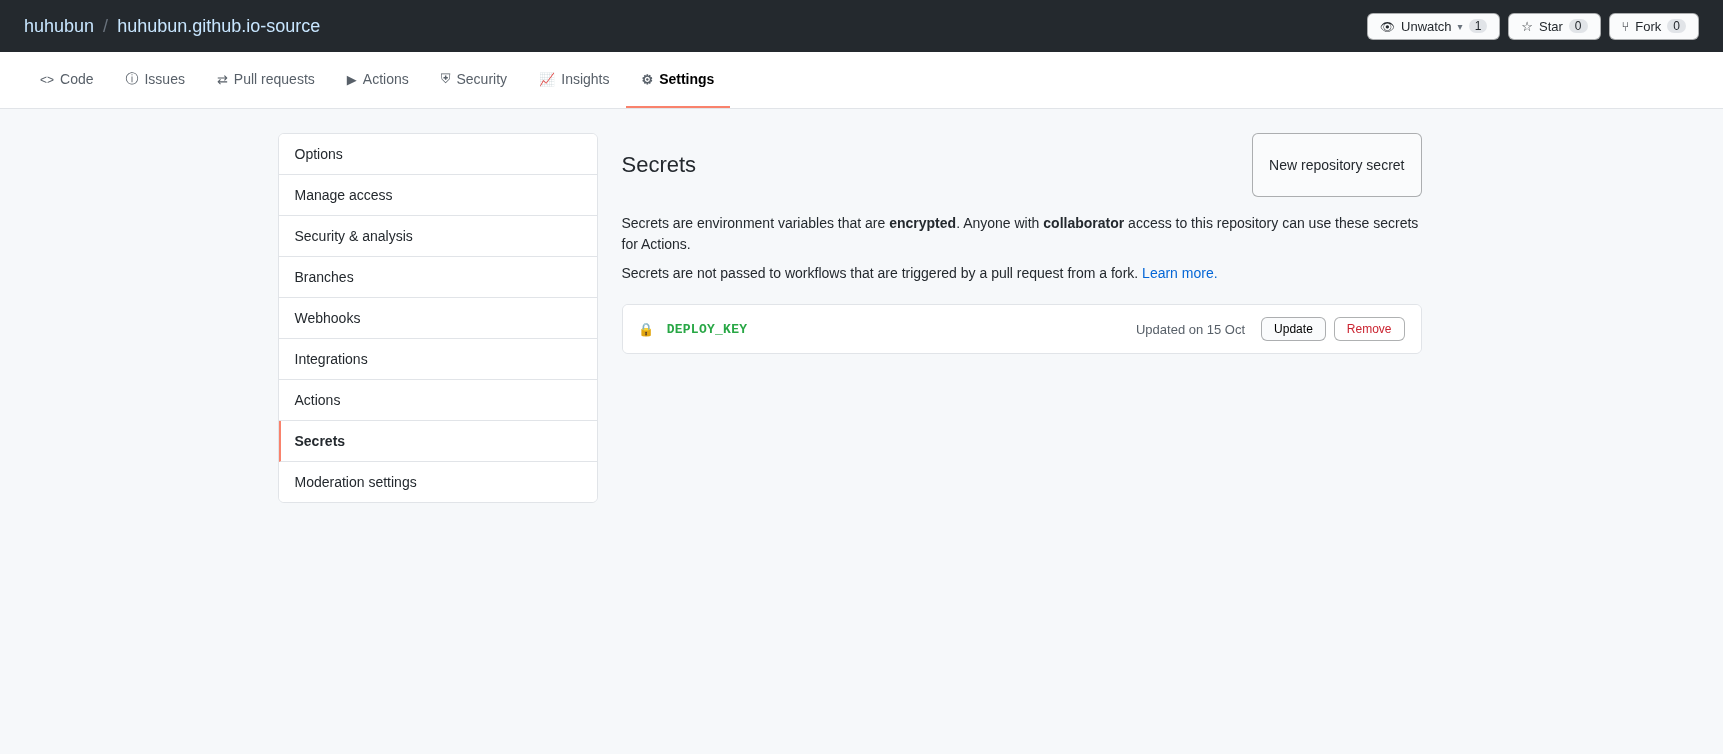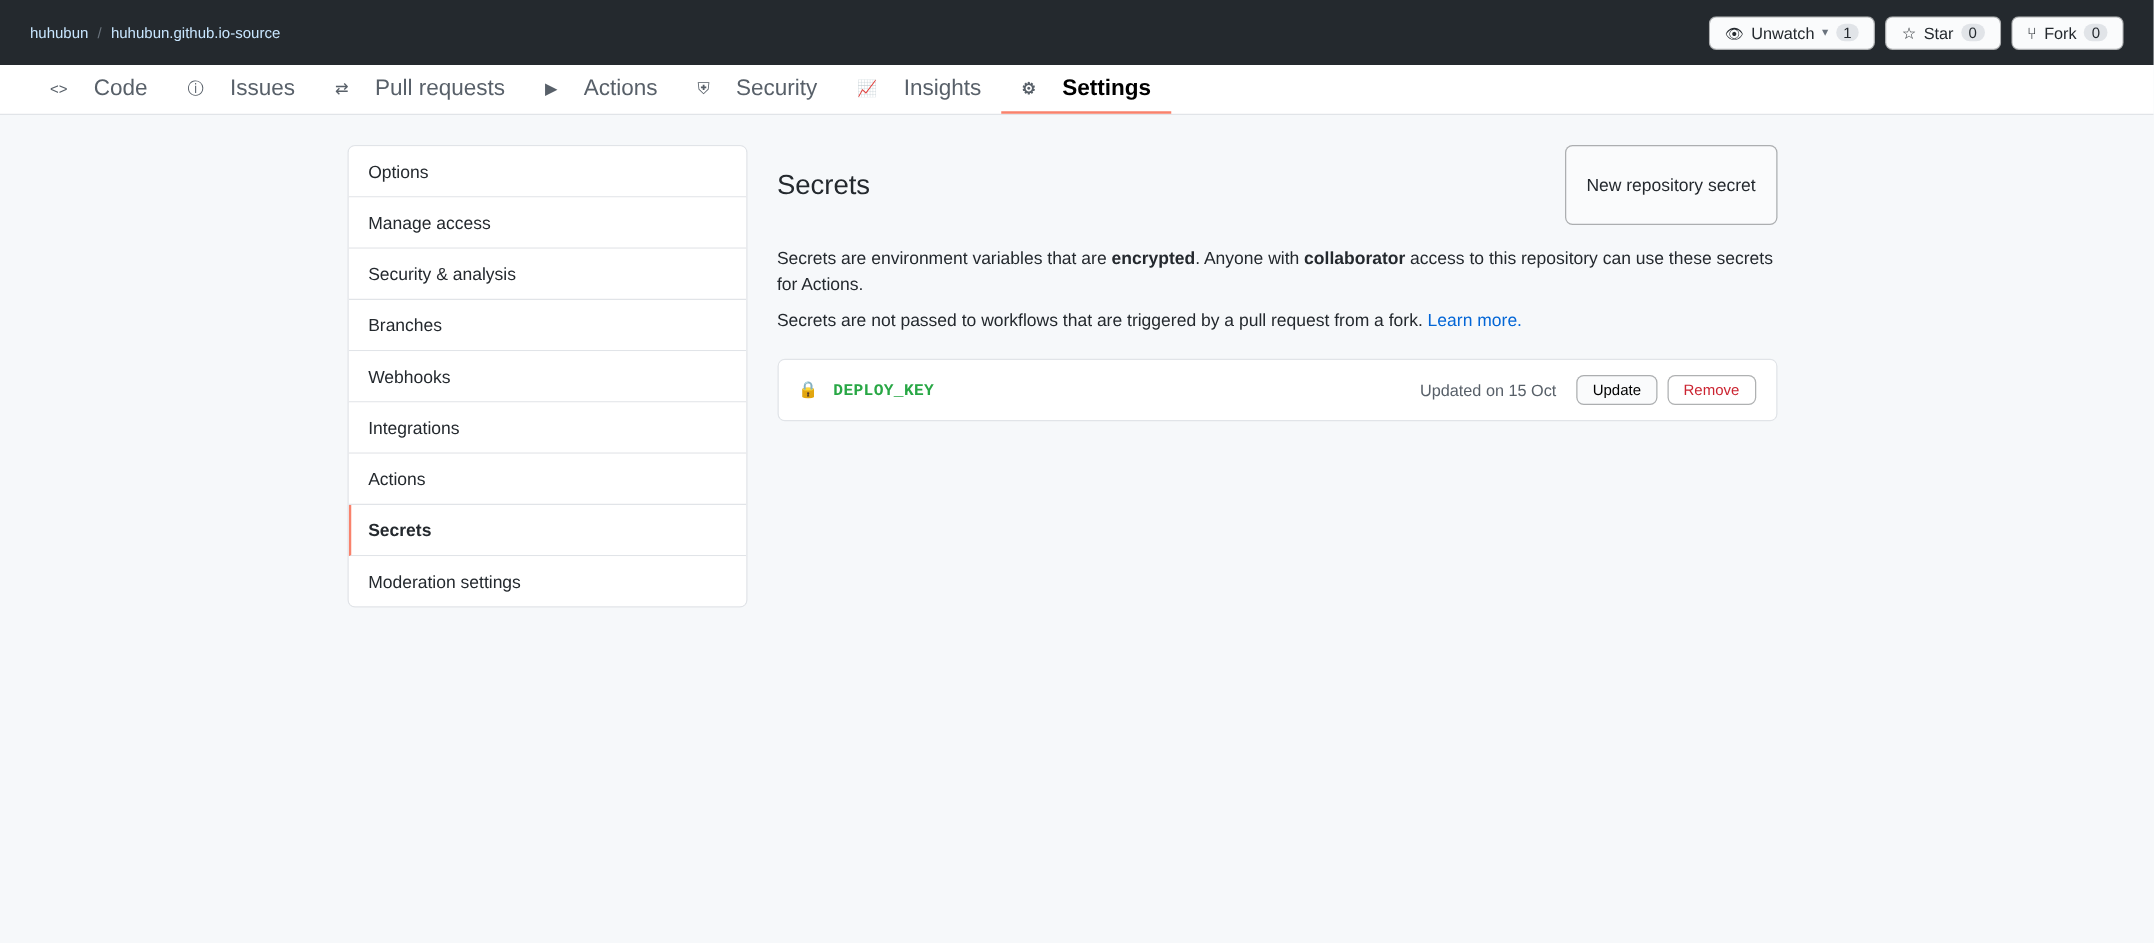--- a/index.html
+++ b/index.html
@@ -12,21 +12,21 @@
     }
     .header {
       background: #24292e;
       padding: 0 24px;
       display: flex;
       align-items: center;
       height: 52px;
     }
     .repo-title {
       color: #fff;
-      font-size: 12px;
+      font-size: 18px;
       font-weight: 400;
     }
     .repo-title a {
       color: #c8e6ff;
       text-decoration: none;
     }
     .repo-title .sep { color: #6a737d; margin: 0 4px; }
     .header-actions {
       margin-left: auto;
       display: flex;
@@ -59,23 +59,23 @@
     .nav-tabs {
       background: #fff;
       border-bottom: 1px solid #e1e4e8;
       padding: 0 24px;
       display: flex;
       gap: 0;
     }
     .nav-tab {
       display: flex;
       align-items: center;
-      gap: 21px;
-      padding: 8px 16px;
-      font-size: 18px;
+      gap: 6px;
+      padding: 18px 16px;
+      font-size: 14px;
       color: #586069;
       cursor: pointer;
       border-bottom: 2px solid transparent;
       text-decoration: none;
       white-space: nowrap;
     }
     .nav-tab.active { color: #000000; border-bottom-color: #f9826c; font-weight: 700; }
     .nav-tab-icon { font-size: 13px; color: #586069; }
 
     .page-content {

